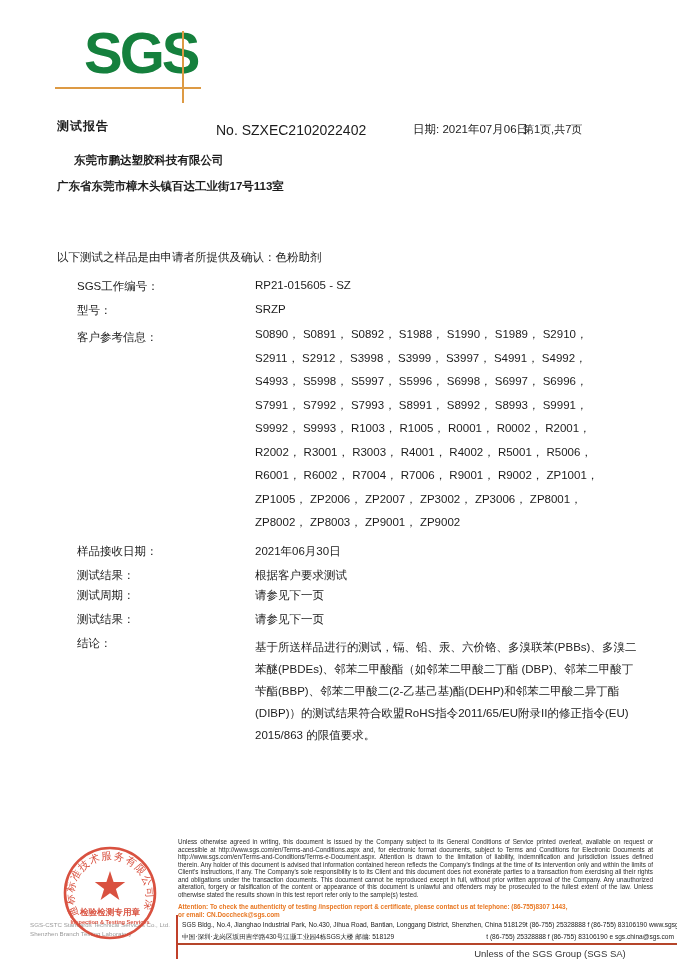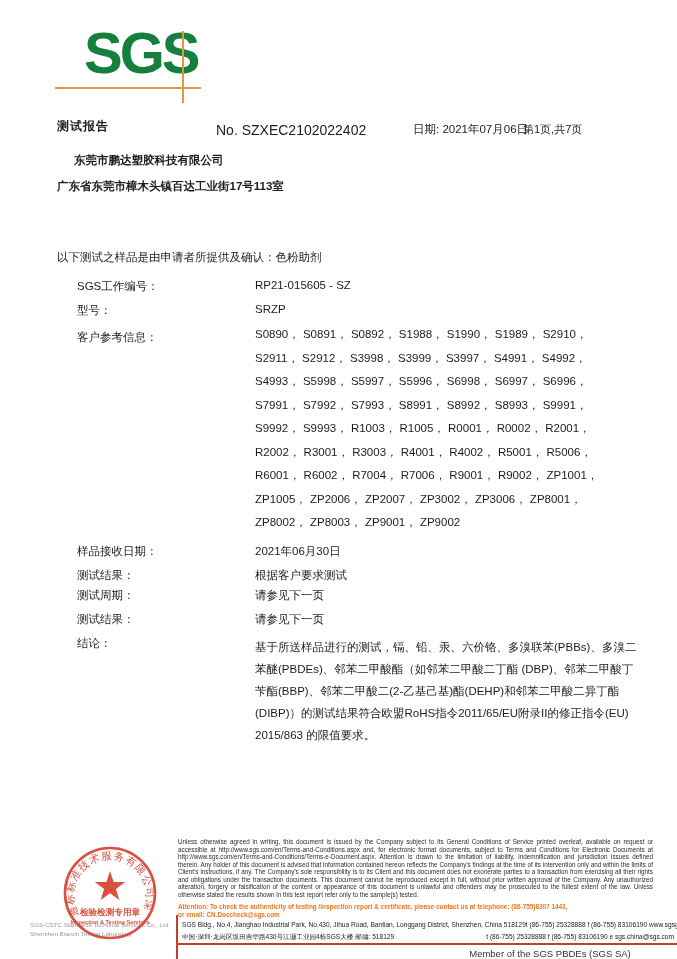--- a/index.html
+++ b/index.html
@@ -126,21 +126,21 @@
     <div class="addr-row">
       <span>SGS Bldg., No.4, Jianghao Industrial Park, No.430, Jihua Road, Bantian, Longgang District, Shenzhen, China 518129</span>
       <span>t (86-755) 25328888  f (86-755) 83106190  www.sgsgroup.com.cn</span>
     </div>
     <div class="addr-row">
       <span>中国·深圳·龙岗区坂田吉华路430号江灏工业园4栋SGS大楼    邮编: 518129</span>
       <span>t (86-755) 25328888  f (86-755) 83106190  e sgs.china@sgs.com</span>
     </div>
   </div>
   <div class="footer-hline"></div>
-  <div class="member">Member of the SGS PBDEs (SGS SA)</div>
+  <div class="member">Unless of the SGS Group (SGS SA)</div>
 
   <div class="seal-under">
     <div>SGS-CSTC Standards Technical Services Co., Ltd.</div>
     <div>Shenzhen Branch Testing Laboratory</div>
   </div>
 
   <svg class="seal-svg" width="120" height="110" viewBox="0 0 120 110">
     <circle cx="60" cy="50" r="45" fill="none" stroke="#d43a26" stroke-width="2.6"></circle>
     <defs>
       <path id="sealArc" d="M 29 72 A 36.5 36.5 0 1 1 91 72"></path>

